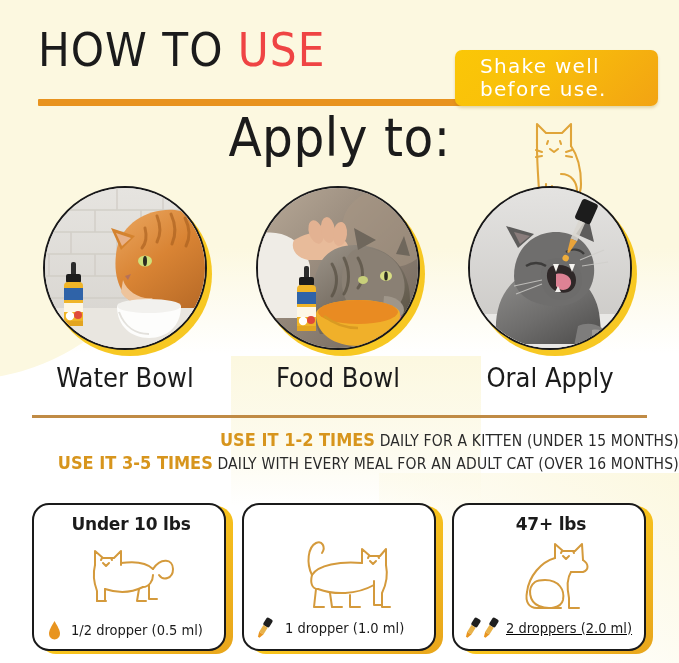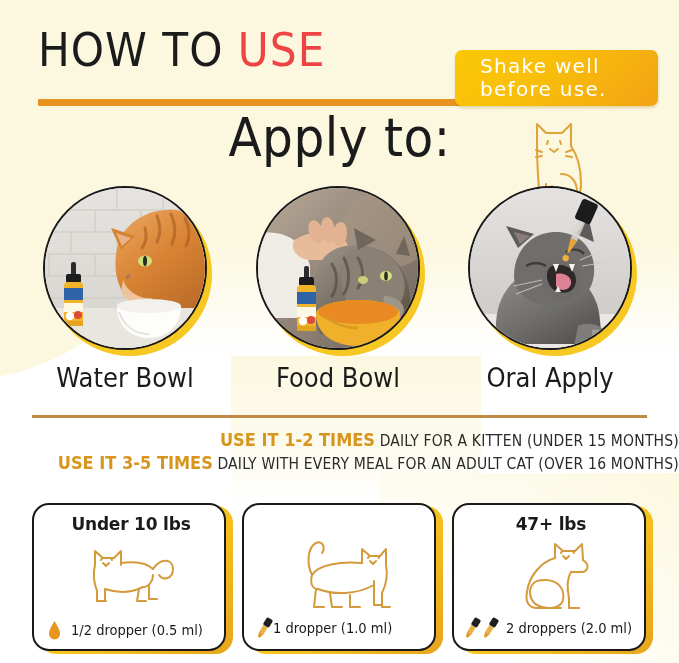--- a/index.html
+++ b/index.html
@@ -265,22 +265,22 @@
     gap: 1px;
     flex: 0 0 auto;
   }
   .card-foot .dose-text {
     font-size: 14.5px;
     color: #1b1b1b;
     white-space: nowrap;
     font-family: "DejaVu Sans Condensed", "Liberation Sans", sans-serif;
   }
   .card.w1 .card-foot { justify-content: flex-start; padding-left: 14px; box-sizing: border-box; gap: 10px; }
-  .card.w2 .card-foot { justify-content: flex-start; padding-left: 12px; box-sizing: border-box; gap: 0; }
-  .card.w3 .card-foot { justify-content: flex-start; padding-left: 10px; box-sizing: border-box; gap: 7px; }
+  .card.w2 .card-foot { justify-content: flex-start; padding-left: 12px; box-sizing: border-box; gap: 12px; }
+  .card.w3 .card-foot { justify-content: flex-start; padding-left: 10px; box-sizing: border-box; gap: 7px; text-decoration: underline; }
 </style>
 </head>
 <body>
 
 <div id="root">
 
   <div class="bg-top"></div>
   <div class="bg-top-fade"></div>
   <div class="bg-left-blob"></div>
   <div class="bg-mid-band"></div>

